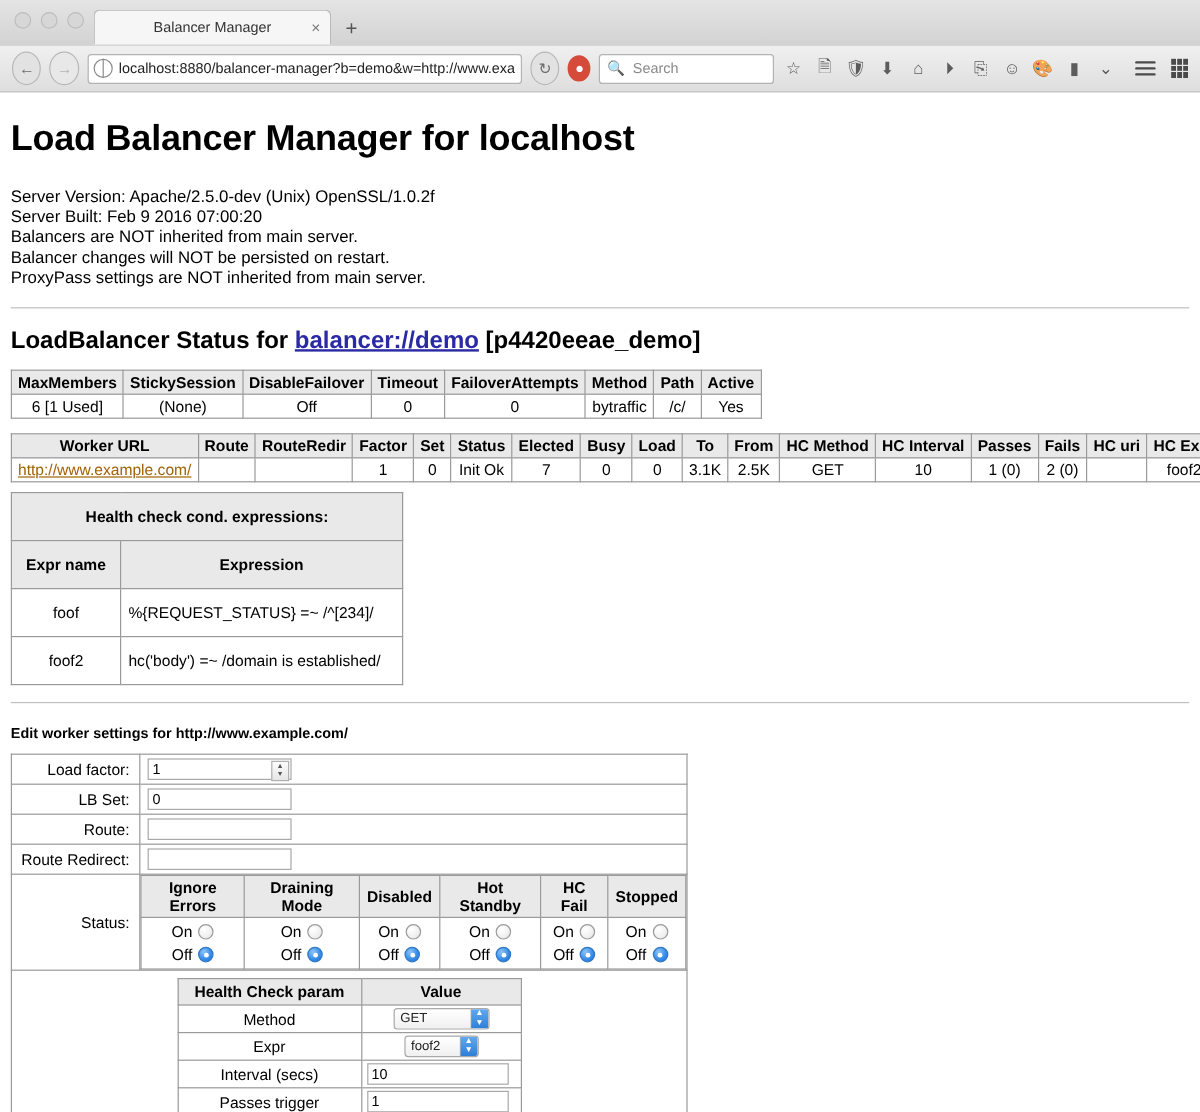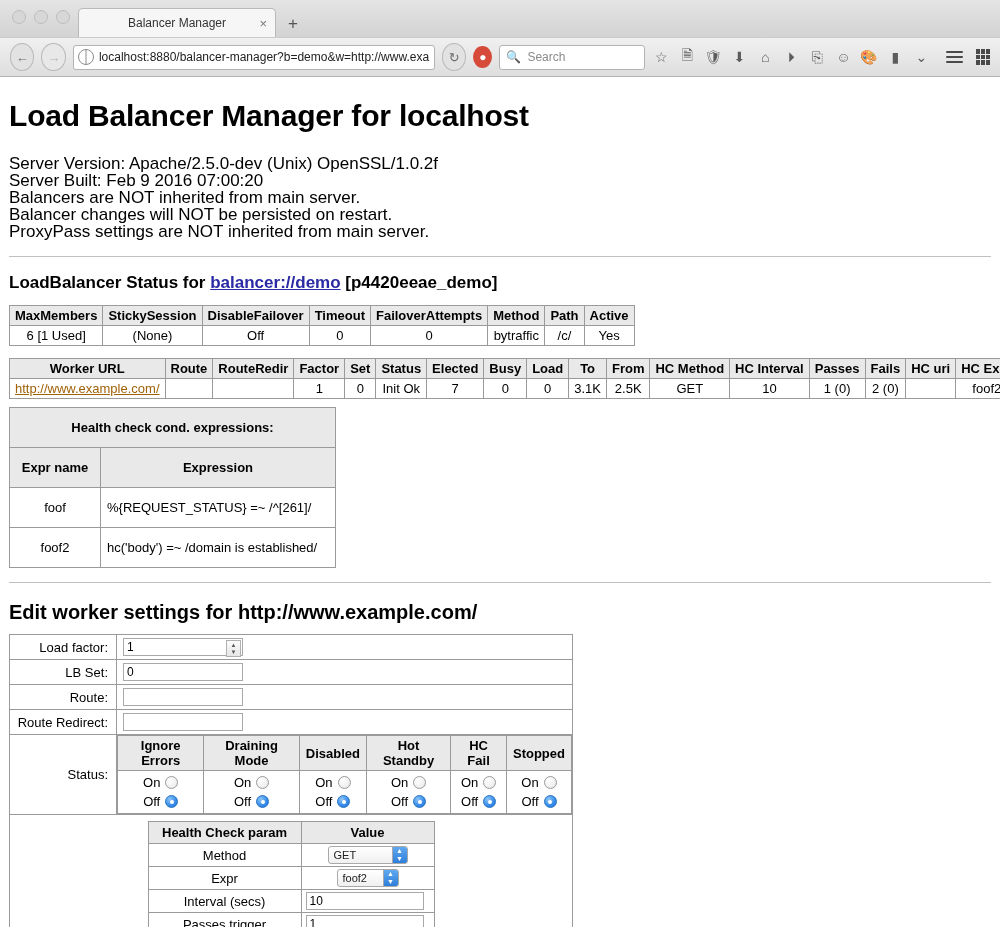--- a/index.html
+++ b/index.html
@@ -187,31 +187,31 @@
   .page {
     padding: 14px 9px 0 9px;
   }
   h1.page-title {
     font-size: 30px;
     font-weight: bold;
     margin: 8px 0 22px 0;
     letter-spacing: -0.2px;
   }
   .serverinfo {
-    font-size: 17px;
+    font-size: 14px;
     line-height: 17px;
     margin-bottom: 16px;
   }
   hr.rule {
     border: none;
     border-top: 1px solid #c0c0c0;
     margin: 14px 0 16px 0;
   }
   h2.section {
-    font-size: 17px;
+    font-size: 20px;
     font-weight: bold;
     margin: 0 0 12px 0;
   }
   h2.section a {
     color: #2a2aa5;
     text-decoration: underline;
   }
 
   table.data {
     border-collapse: collapse;
@@ -239,21 +239,21 @@
   }
   table.hc th, table.hc td {
     border: 1px solid #9a9a9a;
     padding: 12px 6px;
     text-align: center;
   }
   table.hc th { background: #e9e9e9; font-weight: bold; }
   table.hc td.expr { text-align: left; font-family: "Liberation Sans", sans-serif; }
 
   h3.editheader {
-    font-size: 20px;
+    font-size: 12px;
     font-weight: bold;
     margin: 18px 0 10px 0;
   }
 
   table.form {
     border-collapse: collapse;
     font-size: 13px;
     width: 564px;
   }
   table.form > tbody > tr > td {
@@ -539,21 +539,21 @@
     <tbody>
         <tr>
       <th colspan="2">Health check cond. expressions:</th>
     </tr>
     <tr>
       <th style="width:78px">Expr name</th>
       <th style="width:222px">Expression</th>
     </tr>
     <tr>
       <td>foof</td>
-      <td class="expr">%{REQUEST_STATUS} =~ /^[261]/</td>
+      <td class="expr">%{REQUEST_STATUS} =~ /^[234]/</td>
     </tr>
     <tr>
       <td>foof2</td>
       <td class="expr">hc('body') =~ /domain is established/</td>
     </tr>
   </tbody>
     </table>
 
   <hr class="rule">
 

